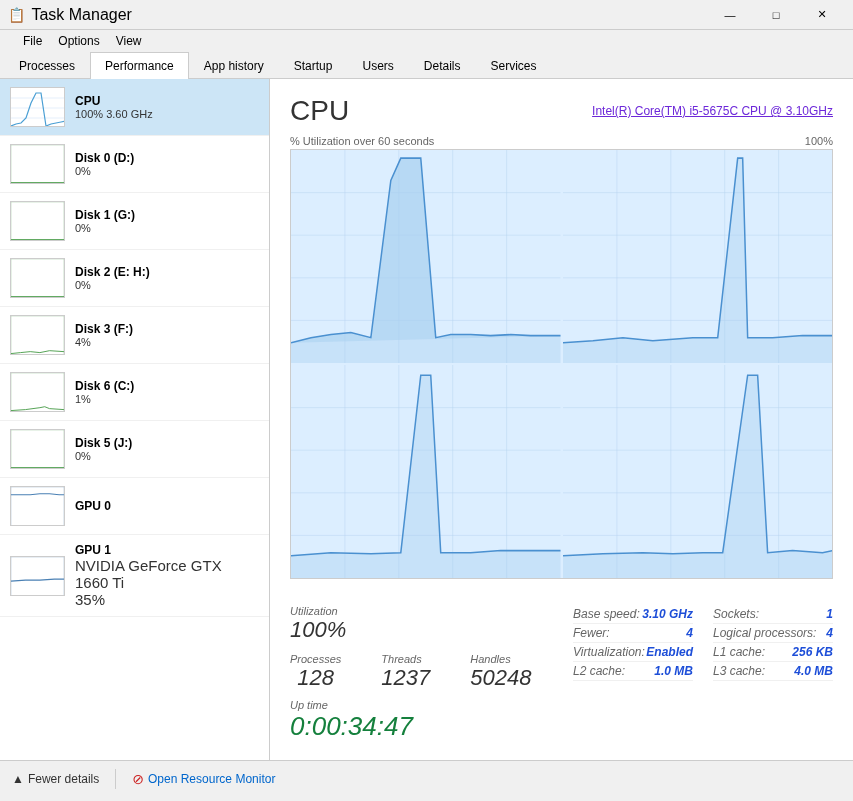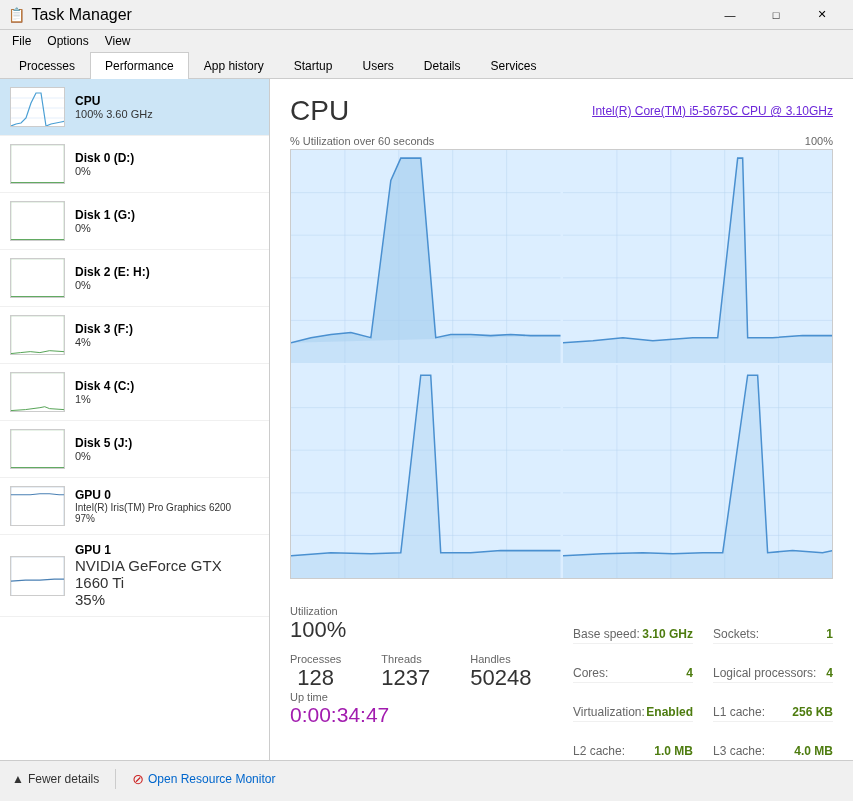--- a/index.html
+++ b/index.html
@@ -19,21 +19,21 @@
       width: 46px; height: 30px;
       border: none; background: transparent;
       font-size: 11px; cursor: pointer;
       display: flex; align-items: center; justify-content: center;
     }
 
     .menu-bar {
       display: flex;
       align-items: center;
       height: 22px;
-      padding: 0 4px;
+      padding: 0 15px;
       background: #f0f0f0;
     }
     .menu-item {
       padding: 2px 8px;
       font-size: 12px;
       cursor: pointer;
     }
 
     .tabs-bar {
       display: flex;
@@ -142,39 +142,38 @@
     .stat-value { font-size: 22px; font-weight: 300; color: #333; }
 
     .stats-bottom {
       display: flex;
       gap: 40px;
       margin-top: 10px;
     }
     .stat-small-label { font-size: 11px; color: #666; }
     .stat-small-value { font-size: 22px; font-weight: 300; color: #333; text-align: center; }
 
-    .uptime-row { }
+    .uptime-row { margin-top: 8px; }
     .uptime-label { font-size: 11px; color: #666; }
-    .uptime-value { font-size: 21px; font-weight: 300; color: #a21caf; }
+    .uptime-value { font-size: 26px; font-weight: 300; color: #15803d; }
 
     .info-table {
       margin-top: 14px;
       display: grid;
       grid-template-columns: 1fr 1fr;
       gap: 0 20px;
     }
     .info-row {
       display: flex;
       justify-content: space-between;
       padding: 2px 0;
       border-bottom: 1px solid #f0f0f0;
-      margin-top: 20px;
     }
     .info-key { color: #666; font-size: 12px; }
-    .info-val { color: #4d7c0f; font-size: 12px; font-weight: 600; }
+    .info-val { color: #1d4ed8; font-size: 12px; font-weight: 600; }
 
     .bottom-bar {
       display: flex;
       align-items: center;
       height: 36px;
       padding: 0 12px;
       border-top: 1px solid #ccc;
       background: #f0f0f0;
       gap: 16px;
     }
@@ -293,21 +292,21 @@
     </div>
 
     <div class="sidebar-item">
       <div class="sidebar-thumb">
         <svg viewBox="0 0 55 40" xmlns="http://www.w3.org/2000/svg">
           <rect width="55" height="40" fill="white" stroke="#a0c8a0" stroke-width="0.5"></rect>
           <polyline points="0,39 15,38 30,36 35,35 40,37 55,38" fill="none" stroke="#50a050" stroke-width="1"></polyline>
         </svg>
       </div>
       <div class="sidebar-info">
-        <div class="sidebar-name">Disk 4 (C:)</div>
+        <div class="sidebar-name">Disk 6 (C:)</div>
         <div class="sidebar-value">1%</div>
       </div>
     </div>
 
     <div class="sidebar-item">
       <div class="sidebar-thumb">
         <svg viewBox="0 0 55 40" xmlns="http://www.w3.org/2000/svg">
           <rect width="55" height="40" fill="white" stroke="#a0c8a0" stroke-width="0.5"></rect>
           <polyline points="0,39 55,39" fill="none" stroke="#50a050" stroke-width="1"></polyline>
         </svg>
@@ -320,21 +319,20 @@
 
     <div class="sidebar-item">
       <div class="sidebar-thumb">
         <svg viewBox="0 0 55 40" xmlns="http://www.w3.org/2000/svg">
           <rect width="55" height="40" fill="white" stroke="#a0b8d0" stroke-width="0.5"></rect>
           <polyline points="0,8 10,8 20,8 30,7 40,7 50,8 55,8" fill="none" stroke="#4a80b4" stroke-width="1.2"></polyline>
         </svg>
       </div>
       <div class="sidebar-info">
         <div class="sidebar-name">GPU 0</div>
-        <div class="sidebar-value" style="font-size:10px;">Intel(R) Iris(TM) Pro Graphics 6200<br>97%</div>
       </div>
     </div>
 
     <div class="sidebar-item">
       <div class="sidebar-thumb">
         <svg viewBox="0 0 55 40" xmlns="http://www.w3.org/2000/svg">
           <rect width="55" height="40" fill="white" stroke="#a0b8d0" stroke-width="0.5"></rect>
           <polyline points="0,25 15,24 30,24 45,23 55,23" fill="none" stroke="#4a80b4" stroke-width="1.2"></polyline>
         </svg>
       </div>
@@ -424,21 +422,21 @@
           <line x1="54" y1="0" x2="54" y2="210" stroke="#b8d4f0" stroke-width="0.5"></line>
           <line x1="108" y1="0" x2="108" y2="210" stroke="#b8d4f0" stroke-width="0.5"></line>
           <line x1="162" y1="0" x2="162" y2="210" stroke="#b8d4f0" stroke-width="0.5"></line>
           <line x1="216" y1="0" x2="216" y2="210" stroke="#b8d4f0" stroke-width="0.5"></line>
           <polyline points="0,188 40,186 80,185 110,186 140,185 160,185 185,10 195,10 205,185 230,183 260,185 270,183 270,210 0,210" fill="#a8d0f0" fill-opacity="0.4"></polyline>
           <polyline points="0,188 40,186 80,185 110,186 140,185 160,185 185,10 195,10 205,185 230,183 260,185 270,183" fill="none" stroke="#4a90d0" stroke-width="1.5"></polyline>
         </svg>
       </div>
     </div>
 
-    <div style="display:flex; gap:8px; margin-top:12px;">
+    <div style="display:flex; gap:8px; margin-top:12px;font-style:italic;">
       <div style="flex:1;">
         <div class="stats-row">
           <div class="stat-group">
             <div class="stat-label">Utilization</div>
             <div class="stat-value">100%</div>
           </div>
         </div>
         <div class="stats-bottom">
           <div>
             <div class="stat-small-label">Processes</div>
@@ -464,21 +462,21 @@
 
           <div class="info-row">
             <span class="info-key">Base speed:</span>
             <span class="info-val">3.10 GHz</span>
           </div>
           <div class="info-row">
             <span class="info-key">Sockets:</span>
             <span class="info-val">1</span>
           </div>
           <div class="info-row">
-            <span class="info-key">Cores:</span>
+            <span class="info-key">Fewer:</span>
             <span class="info-val">4</span>
           </div>
           <div class="info-row">
             <span class="info-key">Logical processors:</span>
             <span class="info-val">4</span>
           </div>
           <div class="info-row">
             <span class="info-key">Virtualization:</span>
             <span class="info-val">Enabled</span>
           </div>

